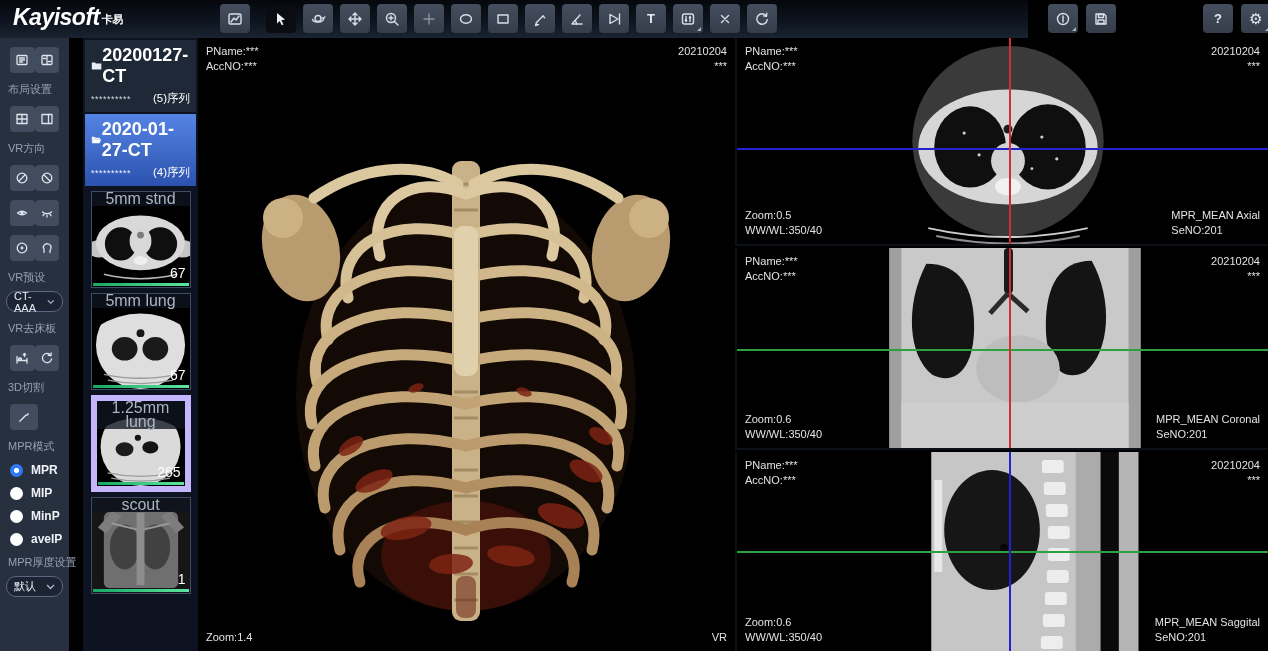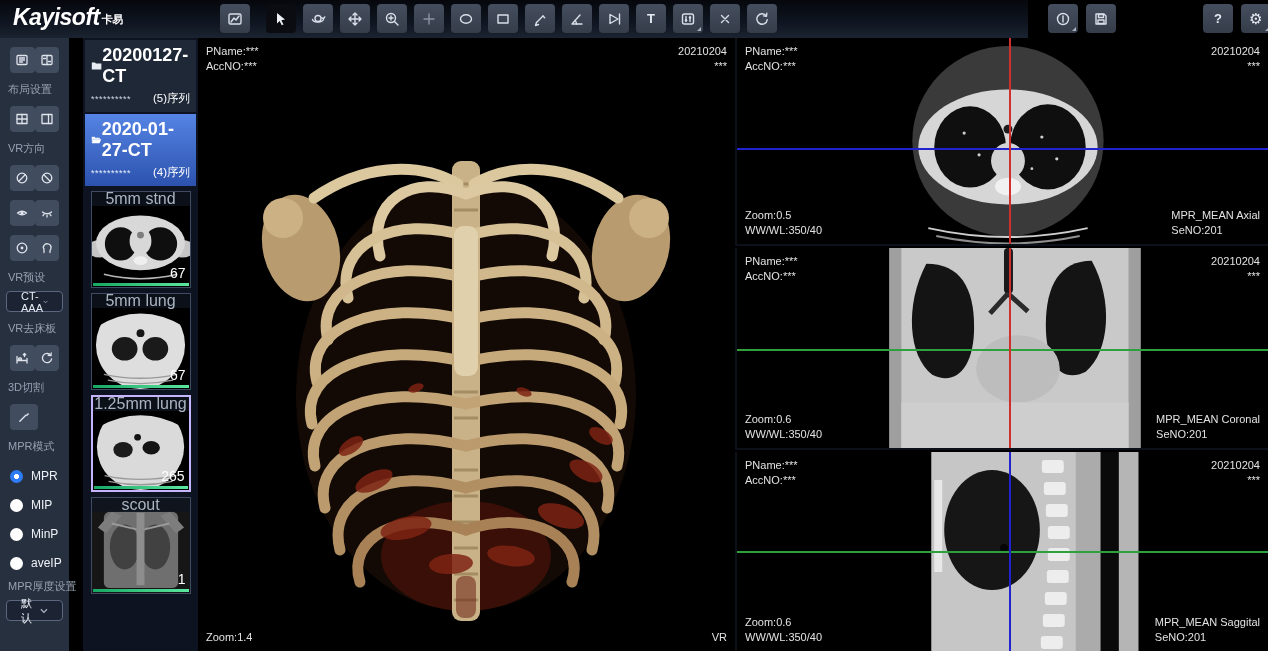--- a/index.html
+++ b/index.html
@@ -28,41 +28,41 @@
             border-left:4px solid transparent; border-bottom:4px solid #a9b2c1; }
 
   
   .sidebar { position:absolute; left:0; top:38px; width:69px; height:613px; background:#27303f; z-index:5; }
   .sb-row { display:flex; justify-content:space-between; padding:0 10px; margin-top:9px; }
   .sb-btn { position:relative; width:28px; height:26px; border-radius:4px; background:#414c5e;
             display:flex; align-items:center; justify-content:center; cursor:pointer; }
   .sb-btn svg { stroke:#dfe4ec; fill:none; stroke-width:1.3; stroke-linecap:round; stroke-linejoin:round; }
   .sb-label { color:#96a1b1; font-size:11px; padding:9px 0 0 8px; white-space:nowrap; }
   .sb-select { margin:6px 6px 0 6px; height:21px; border:1px solid #5b6answer-780; border:1px solid #5b6780;
-               border-radius:4px; background:#1c2433; color:#e8edf4; font-size:11px; display:flex;
-               align-items:center; justify-content:space-between; padding:0 14px; cursor:pointer; }
+               border-radius:10px; background:#1c2433; color:#e8edf4; font-size:11px; display:flex;
+               align-items:center; justify-content:space-between; padding:0 7px; cursor:pointer; }
   .sb-select svg { stroke:#aab4c4; fill:none; stroke-width:1.4; }
-  .sb-radio { display:flex; align-items:center; gap:8px; margin:15px 0 0 10px;
-              color:#eef2f7; font-size:12px; cursor:pointer; }
+  .sb-radio { display:flex; align-items:center; gap:8px; margin:9px 0 0 10px;
+              color:#eef2f7; font-size:12px; cursor:pointer;font-weight:bold; }
   .rdot { width:13px; height:13px; border-radius:50%; background:#fff; flex:0 0 13px; }
   .rdot.on { background:radial-gradient(circle,#fff 0 2.5px,#2e7bf6 2.8px); }
 
   
   .series { position:absolute; left:83px; top:38px; width:115px; height:613px; background:#0d1320; z-index:5; }
   .study { margin:2px 2px 0 2px; padding:5px 6px 6px 6px; background:#1e2837; cursor:pointer; }
   .study.active { background:linear-gradient(180deg,#5584e4,#2c52ae); }
   .study-top { display:flex; justify-content:space-between; align-items:center; }
   .study-title { color:#fff; font-size:18px; font-weight:bold; }
   .study-bottom { display:flex; justify-content:space-between; align-items:baseline; margin-top:4px; }
   .study-masked { color:#cfd8e5; font-size:9px; letter-spacing:0.5px; }
   .study.active .study-masked { color:#eaf0fa; }
   .study-count { color:#fff; font-size:11.5px; }
   .thumb { position:relative; width:100px; height:97px; margin:5px auto 0 auto; background:#000;
            border:1px solid #3f4a63; cursor:pointer; }
-  .thumb.selected { border:2px solid #c4b5fd; }
+  .thumb.selected { border:6px solid #c4b5fd; }
   .thumb-label { position:absolute; top:0; left:0; right:0; text-align:center; color:#aab4c2;
                  font-size:16px; line-height:14px; background:rgba(15,21,32,0.78); z-index:2; }
   .thumb svg.timg { position:absolute; left:0; top:0; width:100%; height:100%; }
   .thumb-num { position:absolute; right:4px; bottom:6px; color:#fff; font-size:14px; z-index:2; }
   .thumb-bar { position:absolute; left:1px; right:1px; bottom:1px; height:3px; z-index:2;
                background:linear-gradient(90deg,#17a864,#5ce6a0); }
 
   
   .vr { position:absolute; left:198px; top:38px; width:537px; height:613px; background:#000; overflow:hidden; }
   .panel { position:absolute; left:735px; width:533px; background:#000; overflow:hidden;

